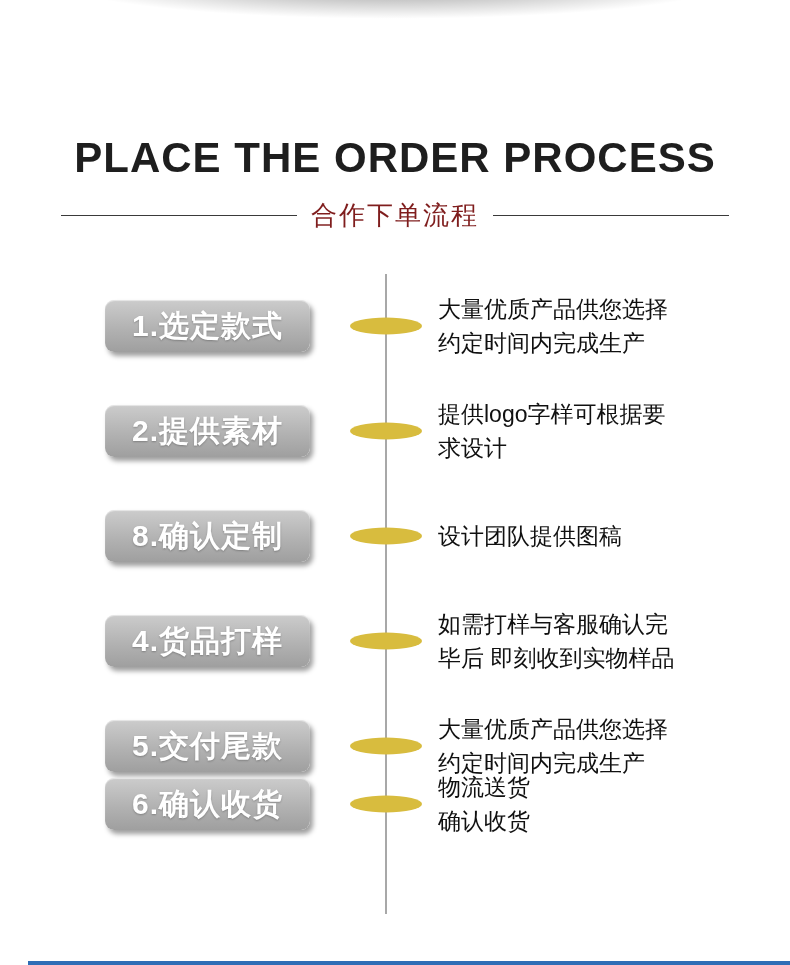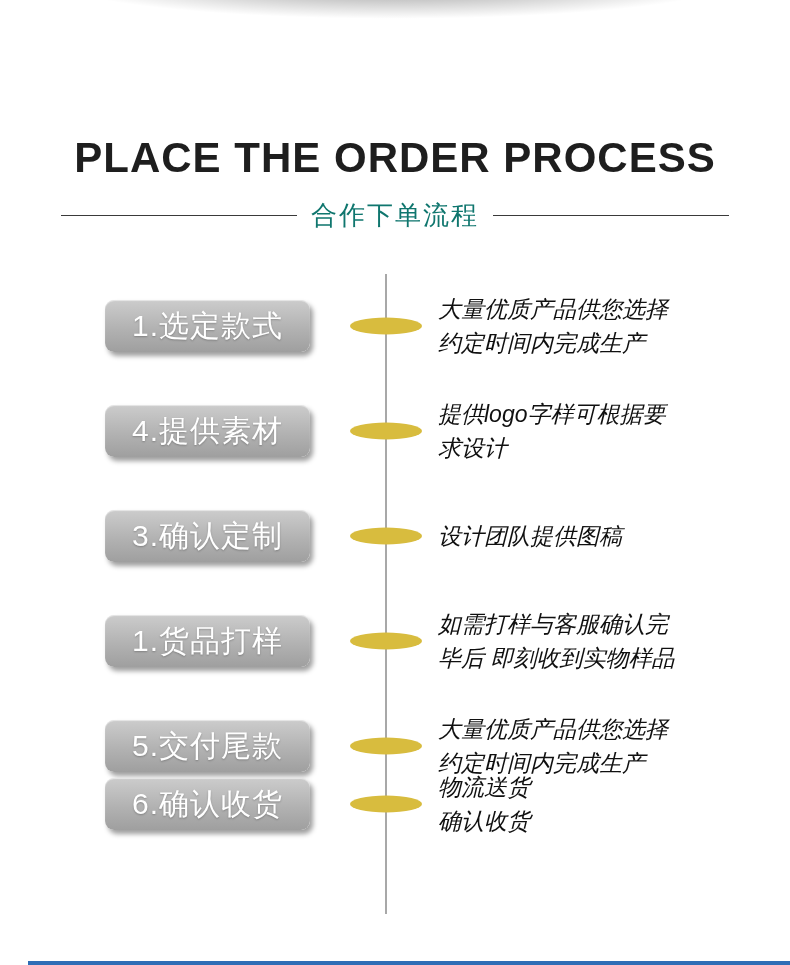--- a/index.html
+++ b/index.html
@@ -48,21 +48,21 @@
     justify-content: center;
     gap: 14px;
   }
   .subtitle-line {
     width: 236px;
     height: 1px;
     background: #3a3a3a;
   }
   .subtitle-text {
     font-size: 26px;
-    color: #0f766e;
+    color: #7f1d1d;
     letter-spacing: 2px;
     white-space: nowrap;
   }
 
   .timeline-line {
     position: absolute;
     left: 385px;
     top: 274px;
     width: 2px;
     height: 640px;
@@ -85,21 +85,21 @@
     border-radius: 9px;
     background: linear-gradient(180deg, var(--button-top, #cccccc) 0%, #b2b2b2 55%, var(--button-bottom, #a0a0a0) 100%);
     box-shadow: 3px 4px 5px rgba(0,0,0,0.38), inset 0 1px 1px rgba(255,255,255,0.55);
     display: flex;
     align-items: center;
     justify-content: center;
   }
   .step-btn-label {
     color: #ffffff;
     font-size: 30px;
-    font-weight: 400;
+    font-weight: 700;
     letter-spacing: 1px;
     text-shadow: 0 1px 2px rgba(0,0,0,0.25);
     white-space: nowrap;
   }
 
   .node {
     position: absolute;
     left: 350px;
     top: 50%;
     transform: translateY(-50%);
@@ -108,21 +108,20 @@
     border-radius: 50%;
     background: var(--ellipse-color, #d8bc3e);
   }
 
   .desc {
     position: absolute;
     left: 438px;
     top: 50%;
     transform: translateY(-50%);
     width: 320px;
-    font-style: italic;
   }
   .desc-line {
     font-size: 23px;
     line-height: 34px;
     color: #101010;
     white-space: nowrap;
   }
 
   .bottom-divider {
     position: absolute;
@@ -156,43 +155,43 @@
     </div>
     <div class="node"></div>
     <div class="desc">
       <div class="desc-line">大量优质产品供您选择</div>
       <div class="desc-line">约定时间内完成生产</div>
     </div>
   </div>
 
   <div class="step" style="top:405px">
     <div class="step-btn">
-      <span class="step-btn-label">4.提供素材</span>
+      <span class="step-btn-label">2.提供素材</span>
     </div>
     <div class="node"></div>
     <div class="desc">
       <div class="desc-line">提供logo字样可根据要</div>
       <div class="desc-line">求设计</div>
     </div>
   </div>
 
   <div class="step" style="top:510px">
     <div class="step-btn">
-      <span class="step-btn-label">3.确认定制</span>
+      <span class="step-btn-label">8.确认定制</span>
     </div>
     <div class="node"></div>
     <div class="desc">
       <div class="desc-line">设计团队提供图稿</div>
       <div class="desc-line"></div>
     </div>
   </div>
 
   <div class="step" style="top:615px">
     <div class="step-btn">
-      <span class="step-btn-label">1.货品打样</span>
+      <span class="step-btn-label">4.货品打样</span>
     </div>
     <div class="node"></div>
     <div class="desc">
       <div class="desc-line">如需打样与客服确认完</div>
       <div class="desc-line">毕后 即刻收到实物样品</div>
     </div>
   </div>
 
   <div class="step" style="top:720px">
     <div class="step-btn">

